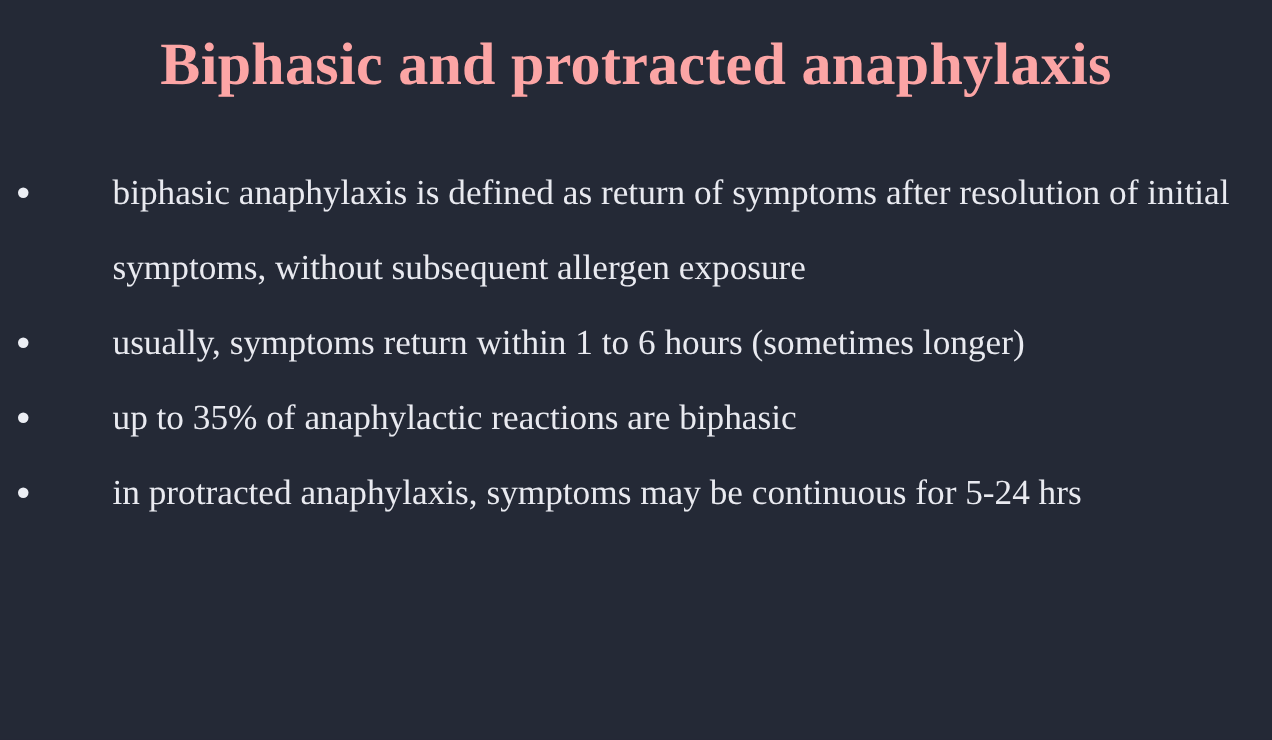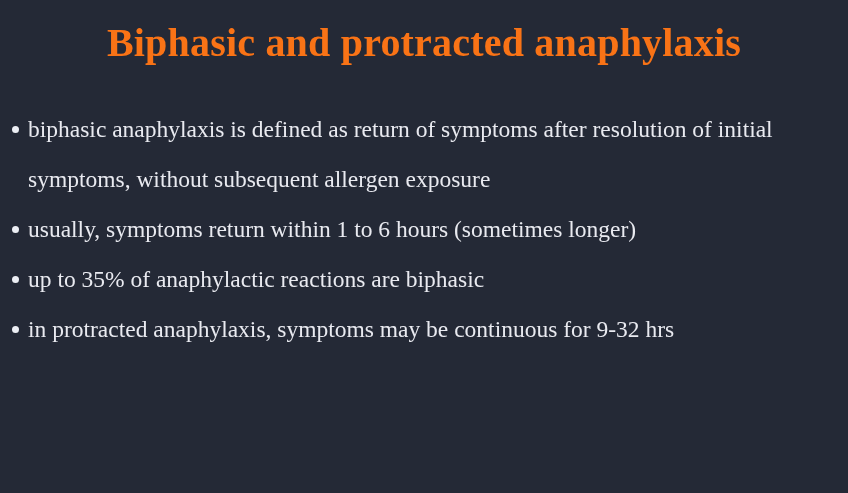--- a/index.html
+++ b/index.html
@@ -20,40 +20,40 @@
     height: 493px;
     background: #242936;
     box-sizing: border-box;
   }
   .slide-title {
     position: absolute;
     top: 18px;
     left: 0;
     width: 848px;
     text-align: center;
-    color: #f97316;
+    color: #fca5a5;
     font-family: "Liberation Serif", "DejaVu Serif", serif;
     font-weight: bold;
     font-size: 40px;
     line-height: 50px;
     letter-spacing: 0.2px;
     white-space: nowrap;
   }
   .bullet-list {
     position: absolute;
     top: 104px;
     left: 0;
     width: 848px;
     margin: 0;
     padding: 0;
     list-style: none;
   }
   .bullet-item {
     position: relative;
-    padding-left: 28px;
+    padding-left: 75px;
     padding-right: 14px;
     margin: 0;
     color: #e9eaf0;
     font-family: "Liberation Serif", "DejaVu Serif", serif;
     font-weight: normal;
     font-size: 23.5px;
     line-height: 50px;
     text-align: left;
   }
   .bullet-marker {
@@ -101,18 +101,18 @@
     </li>
 
     <li class="bullet-item">
       <span class="bullet-marker"><span class="dot"></span></span>
       <span class="bullet-text">up to 35% of anaphylactic reactions are biphasic</span>
     </li>
 
 
     <li class="bullet-item">
       <span class="bullet-marker"><span class="dot"></span></span>
-      <span class="bullet-text">in protracted anaphylaxis, symptoms may be continuous for 9-32 hrs</span>
+      <span class="bullet-text">in protracted anaphylaxis, symptoms may be continuous for 5-24 hrs</span>
     </li>
 
   </ul>
 
 </div>
 
 </body></html>

